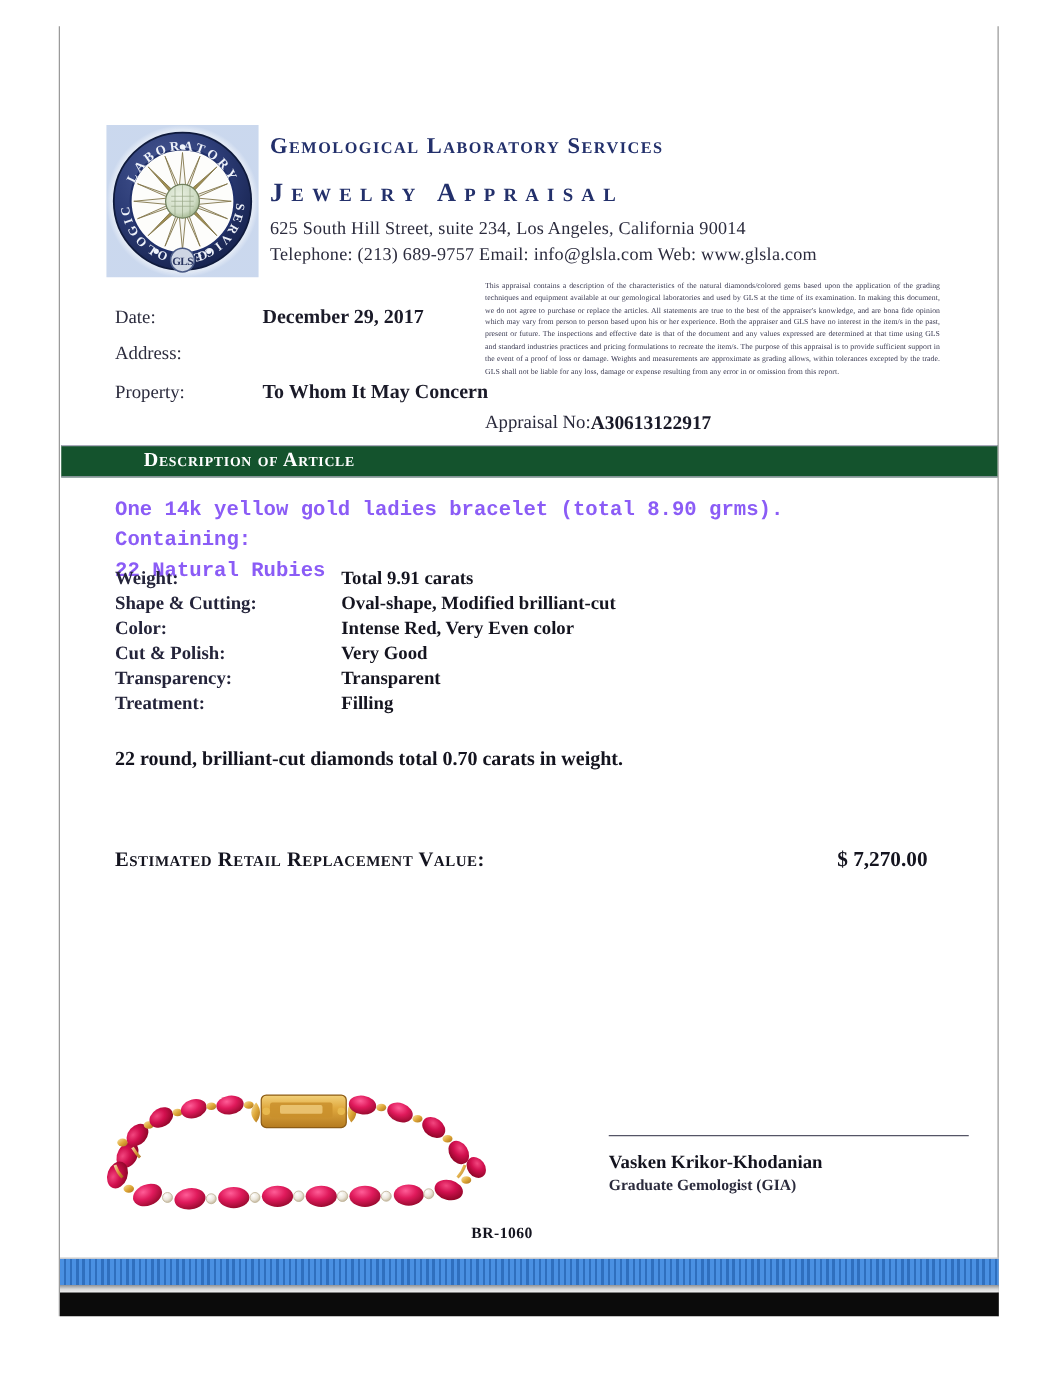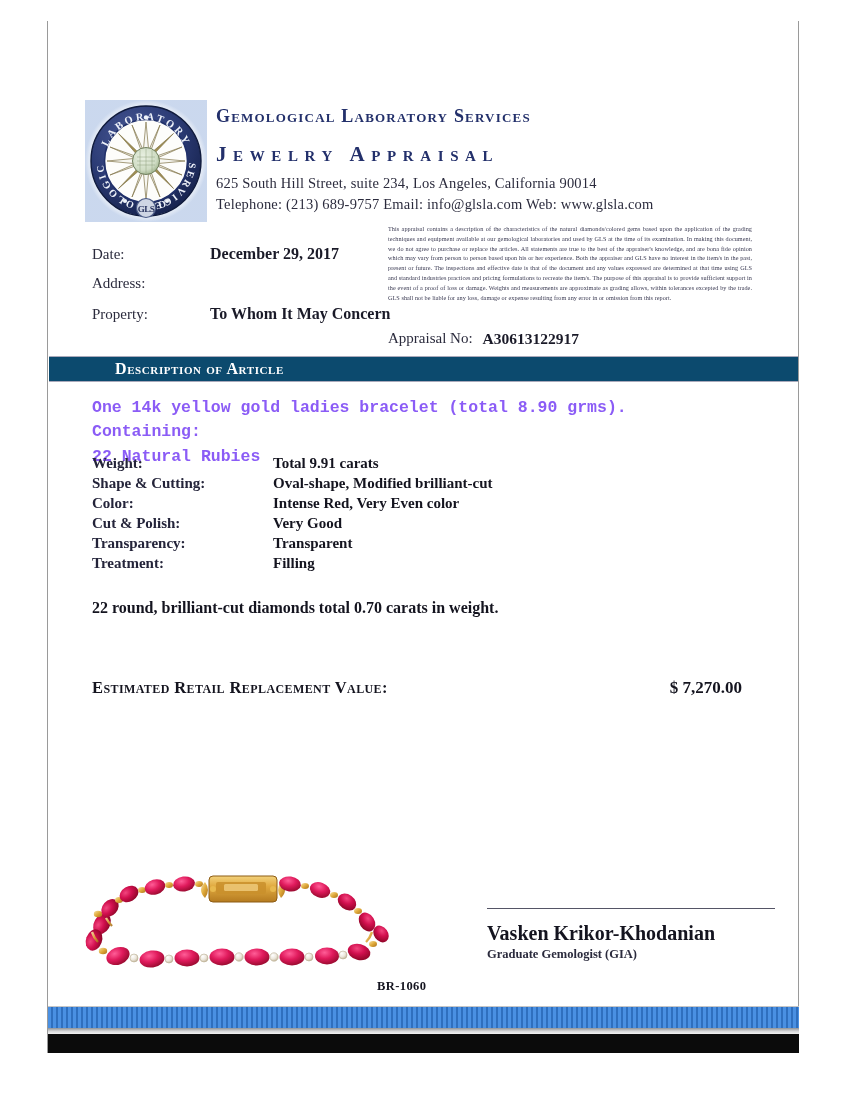--- a/index.html
+++ b/index.html
@@ -128,32 +128,31 @@
   }
   .appraisal-no .lbl {
     font-size: 15px;
     color: #2b2b3d;
     font-family: "Liberation Serif", serif;
   }
   .appraisal-no .val {
     font-size: 15.5px;
     font-weight: bold;
     color: #1a1a28;
-    margin-left: 10px;
     font-family: "Liberation Serif", serif;
   }
 
   
   .section-bar {
     position: absolute;
     left: 49px;
     top: 356px;
     width: 749px;
     height: 26px;
-    background: #0c4a6e;
+    background: #14532d;
     border-top: 1px solid #aab;
     border-bottom: 1px solid #aab;
     box-sizing: border-box;
   }
   .section-bar span {
     position: absolute;
     left: 66px;
     top: 50%;
     transform: translateY(-50%);
     color: #ffffff;
@@ -268,21 +267,21 @@
     top: 908px;
     width: 290px;
   }
   .sig-line {
     width: 288px;
     height: 1px;
     background: #555566;
   }
   .sig-name {
     margin-top: 13px;
-    font-size: 20px;
+    font-size: 15px;
     font-weight: bold;
     color: #14141f;
     font-family: "Liberation Serif", serif;
   }
   .sig-title {
     margin-top: 2px;
     font-size: 12.5px;
     font-weight: bold;
     color: #2b2b3d;
     font-family: "Liberation Serif", serif;

